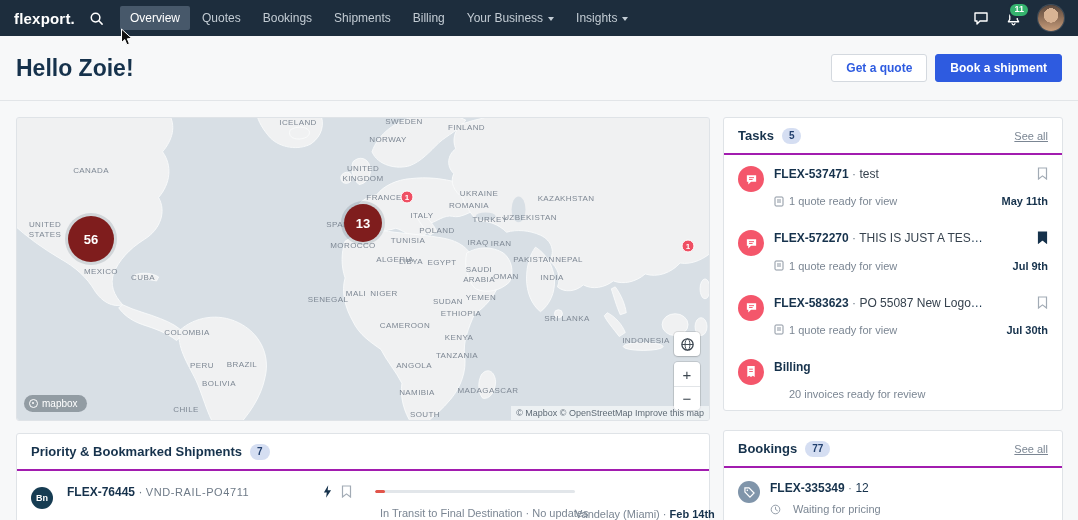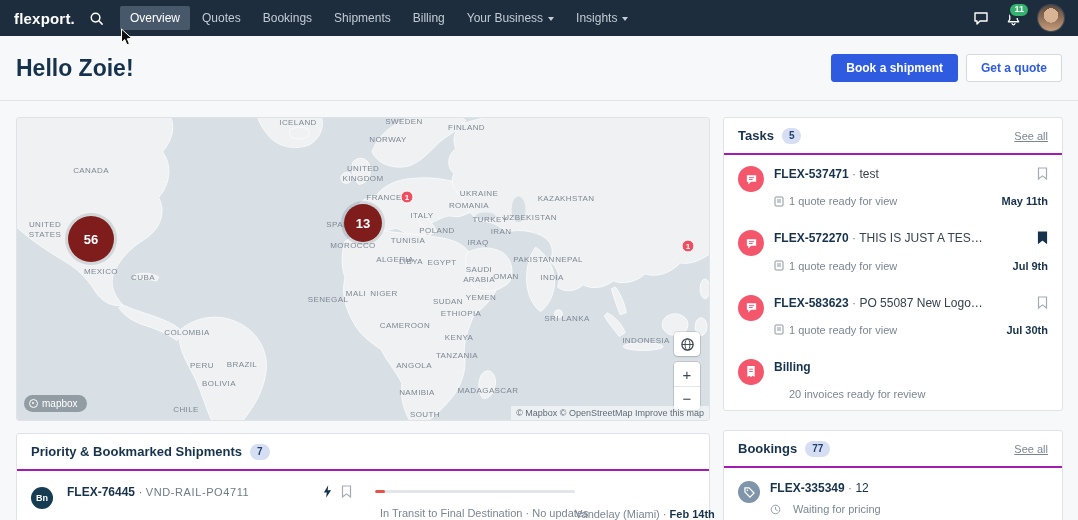--- a/index.html
+++ b/index.html
@@ -226,22 +226,22 @@
     </div>
   </header>
 
   <svg class="cursor" width="13" height="19" viewBox="0 0 13 19">
     <path d="M1.5 1 L1.5 14.5 L4.8 11.6 L6.9 16.8 L9.4 15.7 L7.3 10.8 L11.8 10.4 Z" fill="#111" stroke="#fff" stroke-width="1"></path>
   </svg>
 
   <div class="page-header">
     <h1>Hello Zoie!</h1>
     <div class="header-actions">
+      <button class="btn btn-secondary">Get a quote</button>
       <button class="btn btn-primary">Book a shipment</button>
-      <button class="btn btn-secondary">Get a quote</button>
     </div>
   </div>
 
   <div class="content">
 
     <div class="col-left">
 
       <div class="card map-card">
         <svg class="map-svg" viewBox="0 0 694 304" preserveAspectRatio="none">
           <rect width="694" height="304" fill="#d8dfe5"></rect>
@@ -329,21 +329,21 @@
             <span class="map-label" style="left: 391px; top: 123px;">TUNISIA</span>
 
             <span class="map-label" style="left: 378px; top: 142px;">ALGERIA</span>
 
             <span class="map-label" style="left: 394px; top: 144px;">LIBYA</span>
 
             <span class="map-label" style="left: 425px; top: 145px;">EGYPT</span>
 
             <span class="map-label" style="left: 461px; top: 125px;">IRAQ</span>
 
-            <span class="map-label" style="left: 484px; top: 114px;">IRAN</span>
+            <span class="map-label" style="left: 484px; top: 126px;">IRAN</span>
 
             <span class="map-label" style="left: 462px; top: 157px;">SAUDI
 ARABIA</span>
 
             <span class="map-label" style="left: 517px; top: 142px;">PAKISTAN</span>
 
             <span class="map-label" style="left: 552px; top: 142px;">NEPAL</span>
 
             <span class="map-label" style="left: 535px; top: 160px;">INDIA</span>
 

